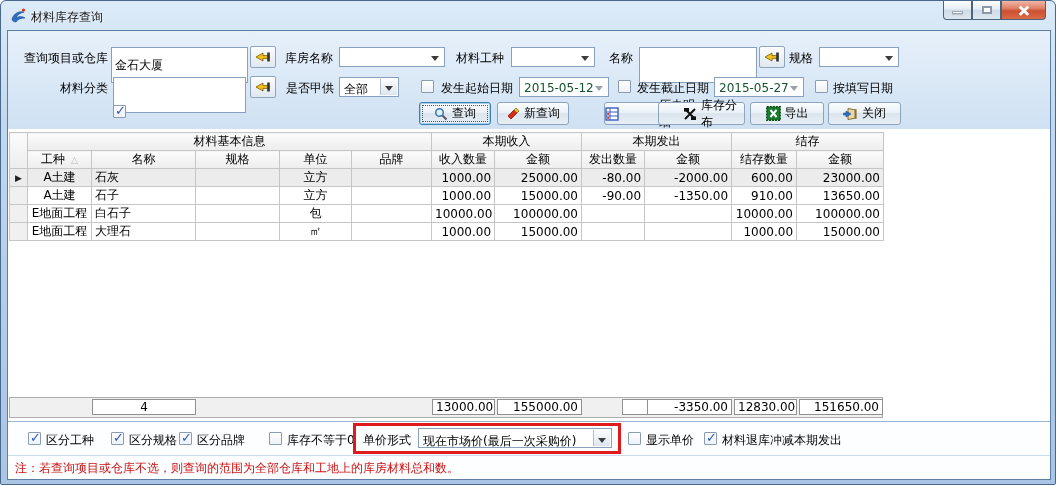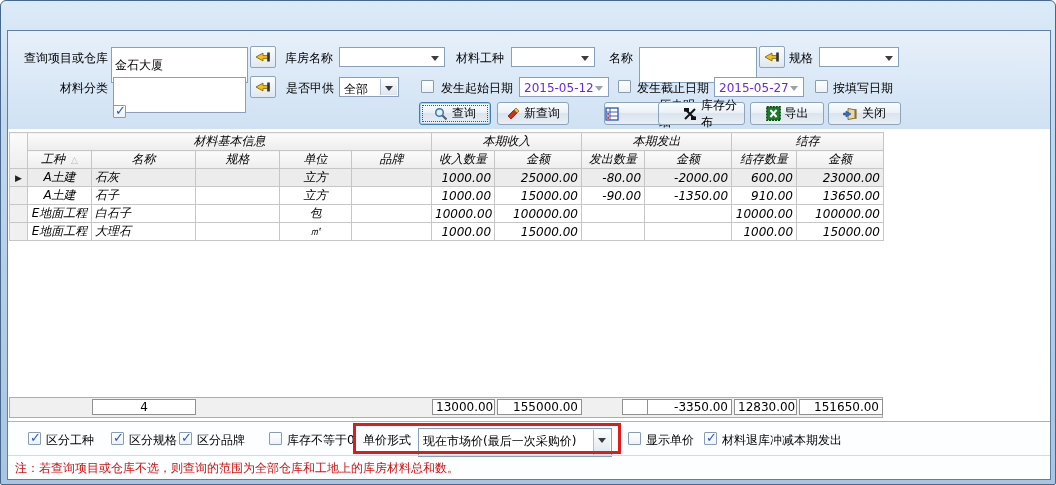--- a/index.html
+++ b/index.html
@@ -34,21 +34,21 @@
               background:linear-gradient(180deg,#e7f0fa,#cfe1f3); }
   .gridpanel { left:7px; top:128px; width:1042px; height:292px; background:#fff; }
   .footerpanel { left:7px; top:420px; width:1042px; height:58px; background:#fdfeff; border-top:1px solid #9db6d0; }
 
   
   .lbl { position:absolute; font-size:12px; line-height:14px; white-space:nowrap; }
   .tbox { position:absolute; height:20px; border:1px solid #86a0bd; background:#fff; font-size:12px;
           padding:17px 3px; font-family:inherit; }
   .combo { position:absolute; height:20px; border:1px solid #86a0bd; background:#fff; }
   .combo .val { position:absolute; left:4px; top:3px; font-size:12px; white-space:nowrap; }
-  .combo.disabled .val { color:#6d28d9; }
+  .combo.disabled .val { color:#14532d; }
   .arrow { position:absolute; right:5px; top:8px; width:0; height:0;
            border-left:4px solid transparent; border-right:4px solid transparent; border-top:5px solid #3c3c3c; }
   .combo.disabled .arrow { border-top-color:#9aa2ac; }
   .ddbtn { position:absolute; right:1px; top:1px; bottom:1px; width:17px;
            background:linear-gradient(180deg,#fdfefe,#dce6ef); border-left:1px solid #aebfd0; }
   .ddbtn .arrow { right:4px; top:7px; }
 
   .handbtn { position:absolute; width:26px; height:22px; border:1px solid #8da4bc; border-radius:2px;
              background:linear-gradient(180deg,#fcfdfe,#dfe8f0); display:flex; align-items:center; justify-content:center; }
 
@@ -56,21 +56,21 @@
         border:1px solid #8a9cb2; border-radius:1px; }
   .cb.checked::after { content:"✓"; position:absolute; left:1px; top:-3px; font-size:13px; font-weight:bold; color:#2b57c4; }
 
   .btn { position:absolute; height:23px; border:1px solid #8da4bc; border-radius:3px; cursor:default;
          background:linear-gradient(180deg,#fbfdfe 0%,#eaf1f7 45%,#dbe5ee 50%,#e7eef5 100%);
          display:flex; align-items:center; justify-content:center; gap:4px; font-size:12px; }
   .btn.focused { border-color:#3c7fb1; box-shadow:0 0 0 1px #a9d0ec inset; outline:1px dotted #555; outline-offset:-4px; }
   .btn svg { flex:0 0 auto; }
 
   
-  table.grid { position:absolute; left:1px; top:3px; border-collapse:collapse; table-layout:fixed; width:874px;font-style:italic; }
+  table.grid { position:absolute; left:1px; top:3px; border-collapse:collapse; table-layout:fixed; width:874px; }
   .grid th, .grid td { border:1px solid #c6c6c6; height:18px; padding:0 3px; font-size:12px;
                        font-weight:normal; overflow:hidden; white-space:nowrap; }
   .grid th { background:linear-gradient(180deg,#fbfbfb,#ededed); text-align:center; }
   .grid td { background:#fff; }
   .grid tr.current td { background:#ececec; }
   .grid td.ind { background:#f0f0f0; text-align:center; font-size:9px; color:#222; }
   .grid .num { text-align:right; }
   .grid .ctr { text-align:center; }
   .sortmark { color:#b9b9b9; font-size:9px; margin-left:6px; }
 
@@ -84,20 +84,39 @@
   
   .redrect { left:352px; top:422px; width:268px; height:31px; border:3px solid #e01b1b; z-index:40; pointer-events:none; }
   .note { left:14px; top:459px; color:#cc1111; font-size:12px; }
   .sep2 { left:7px; top:454px; width:1042px; height:1px; background:#ccdcec; }
 </style>
 </head>
 <body>
 
 <div class="win">
 
+  <div class="abs titlebar">
+    <svg class="abs app-icon" viewBox="0 0 17 17">
+      <path d="M2 12 C4 6 9 4 14 5 C10 6 7 8 6 11 C9 9 12 9 15 11 C11 11 8 12 6 15 C4 15 2 14 2 12 Z" fill="#2e6fc4" stroke="#1c4a8c" stroke-width="0.6"></path>
+      <circle cx="13.5" cy="3" r="1.6" fill="#e03010"></circle>
+    </svg>
+    <div class="abs title-text">材料库存查询</div>
+    <div class="abs winbtns">
+      <div class="wbtn min">
+          <span class="glyph-min"></span>
+        </div>
+      <div class="wbtn">
+          <span class="glyph-max"></span>
+        </div>
+      <div class="wbtn close">
+          <span class="glyph-x1"></span>
+          <span class="glyph-x2"></span>
+        </div>
+    </div>
+  </div>
 
   <div class="abs client-border"></div>
   <div class="abs toppanel"></div>
   <div class="abs gridpanel"></div>
   <div class="abs footerpanel"></div>
 
   <div class="lbl" style="left:23px; top:50px;">查询项目或仓库</div>
   <input class="tbox" style="left: 110px; top: 46px; width: 137px;" value="金石大厦">
   <div class="handbtn" style="left:249px; top:45px;">
     <svg width="16" height="14" viewBox="0 0 16 14">
@@ -320,21 +339,21 @@
   <span class="cb checked" style="left:27px; top:431px;"></span>
   <div class="lbl" style="left:45px; top:432px;">区分工种</div>
   <span class="cb checked" style="left:110px; top:431px;"></span>
   <div class="lbl" style="left:128px; top:432px;">区分规格</div>
   <span class="cb checked" style="left:178px; top:431px;"></span>
   <div class="lbl" style="left:196px; top:432px;">区分品牌</div>
   <span class="cb" style="left:268px; top:431px;"></span>
   <div class="lbl" style="left:286px; top:432px;">库存不等于0</div>
 
   <div class="lbl" style="left:362px; top:432px;">单价形式</div>
-  <div class="combo" style="left:417px; top:427px; width:194px; height:29px;">
+  <div class="combo" style="left:417px; top:427px; width:194px; height:20px;">
     <span class="val" style="top:4px;">现在市场价(最后一次采购价)</span>
     <span class="ddbtn">
         <span class="arrow" style="top:8px;"></span>
       </span>
   </div>
   <div class="abs redrect"></div>
 
   <span class="cb" style="left:627px; top:431px;"></span>
   <div class="lbl" style="left:645px; top:432px;">显示单价</div>
   <span class="cb checked" style="left:703px; top:431px;"></span>

